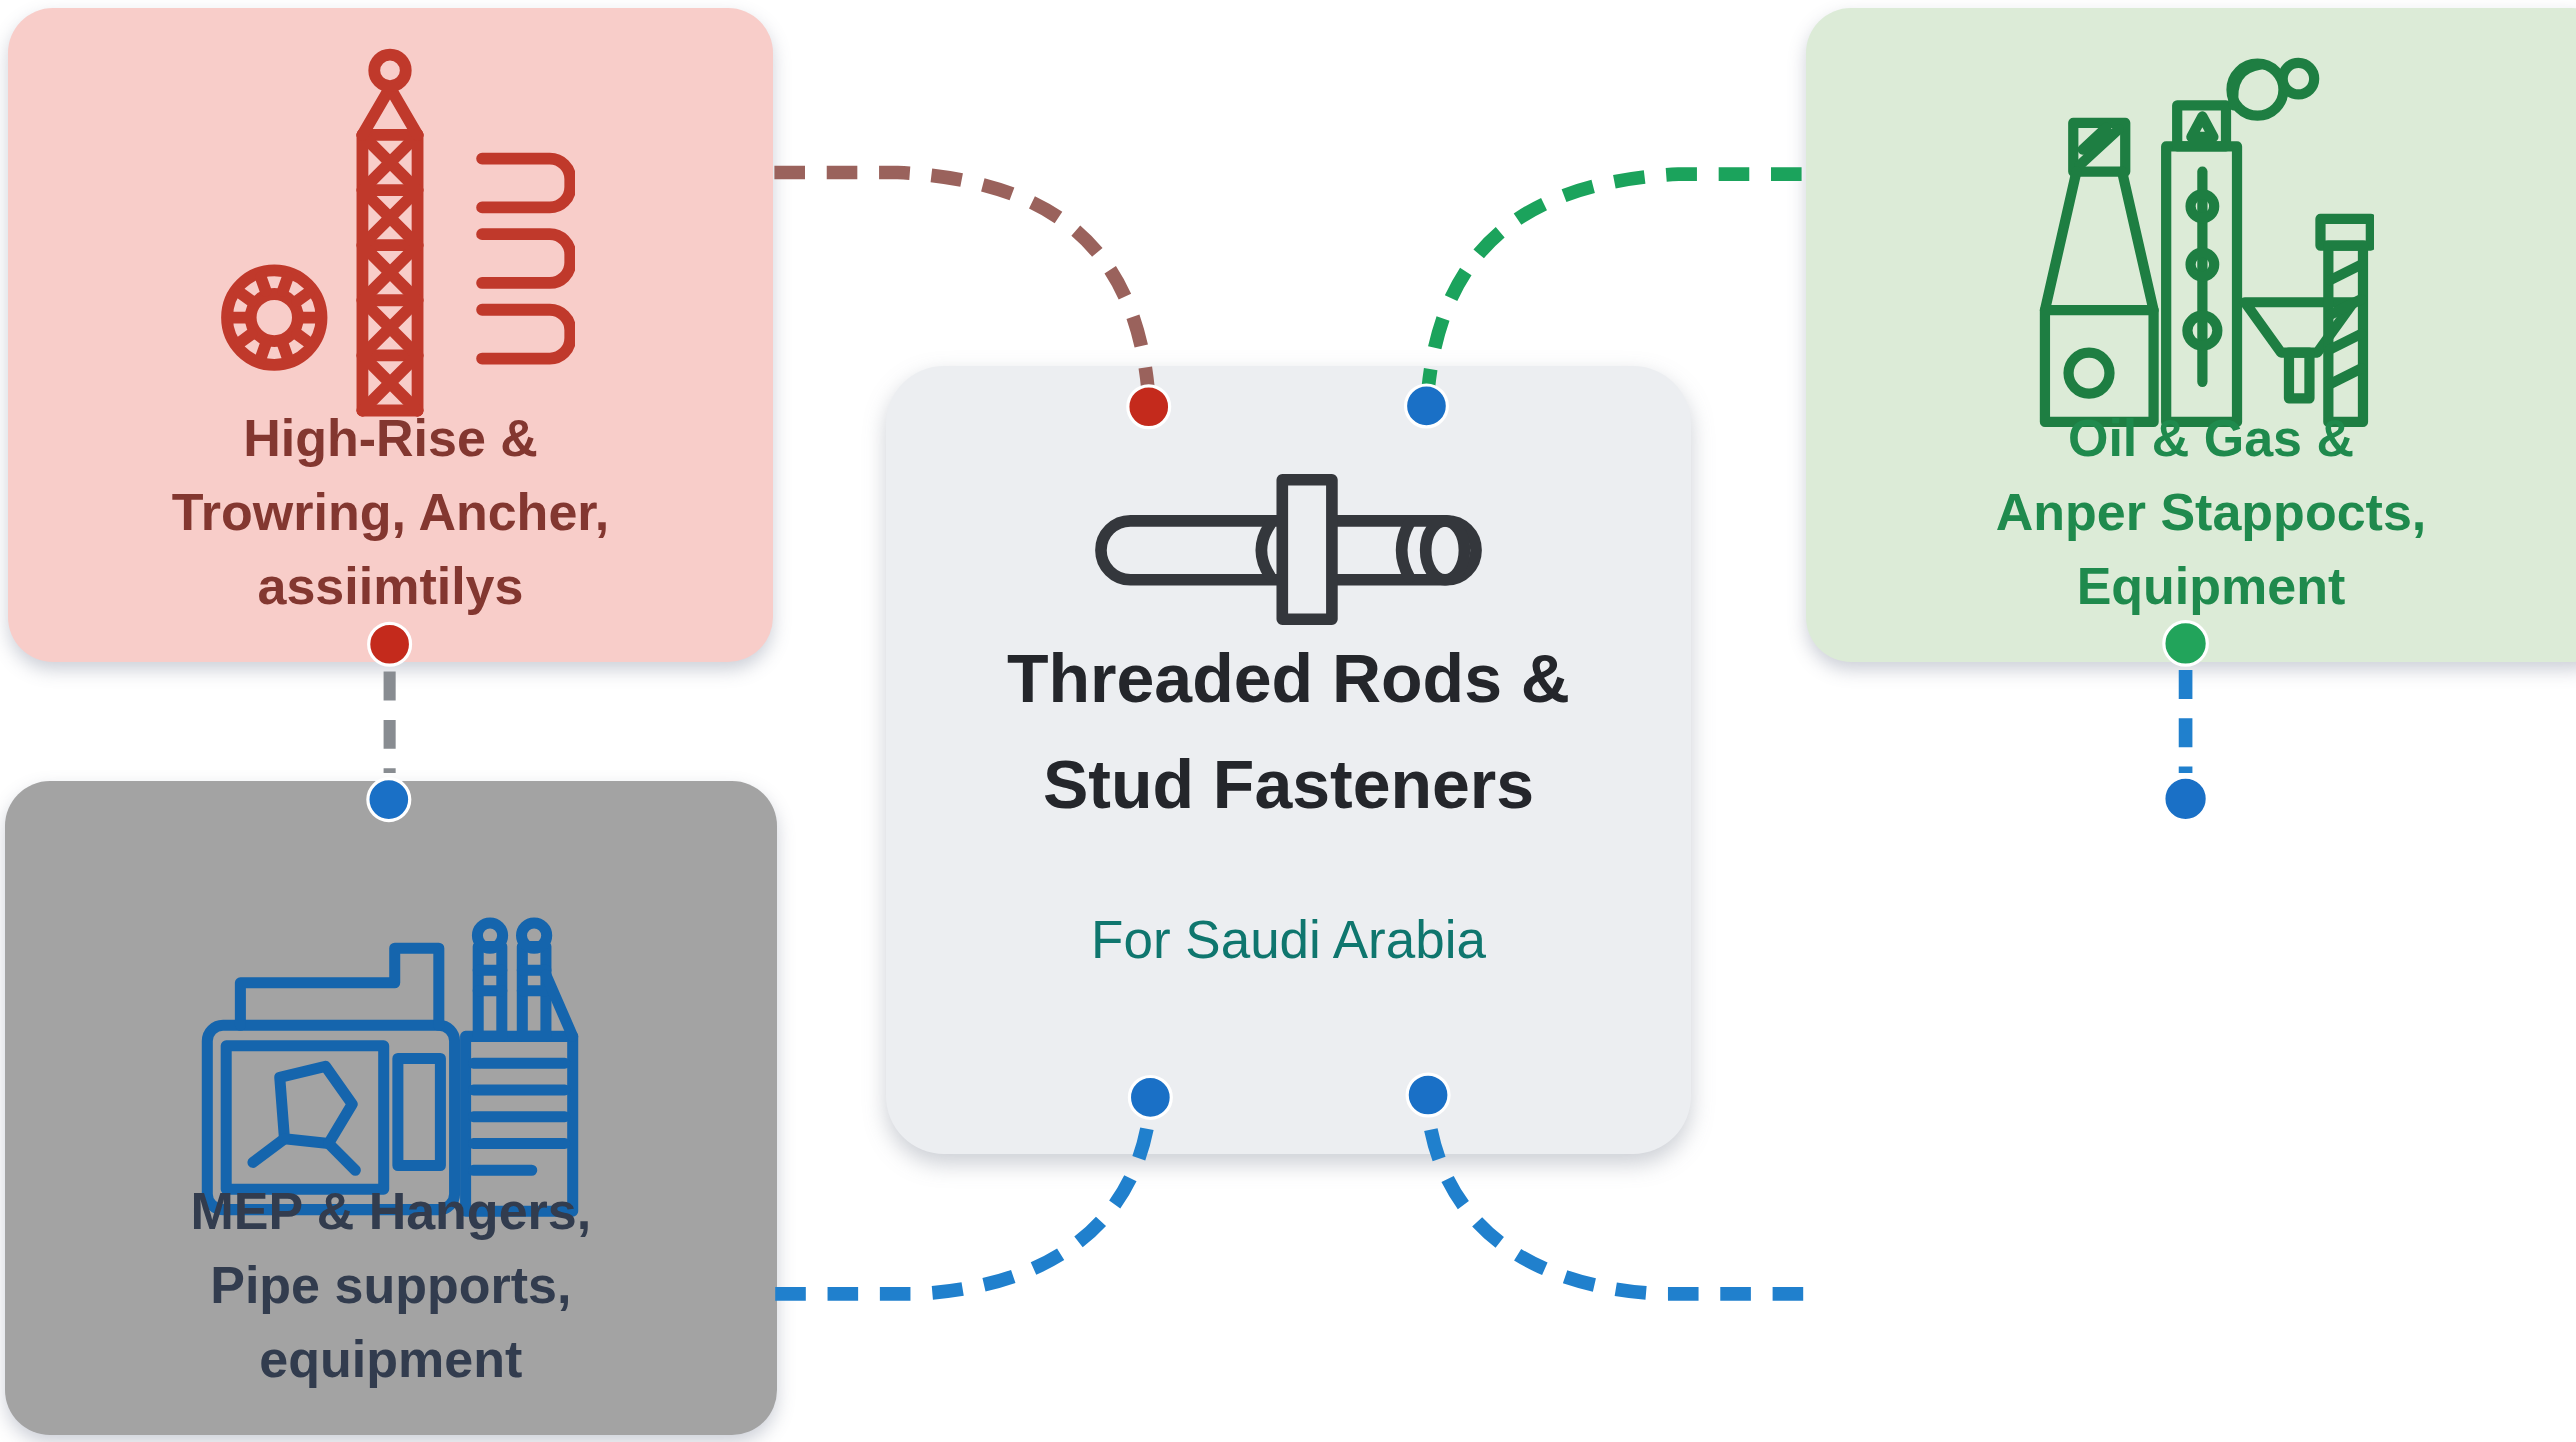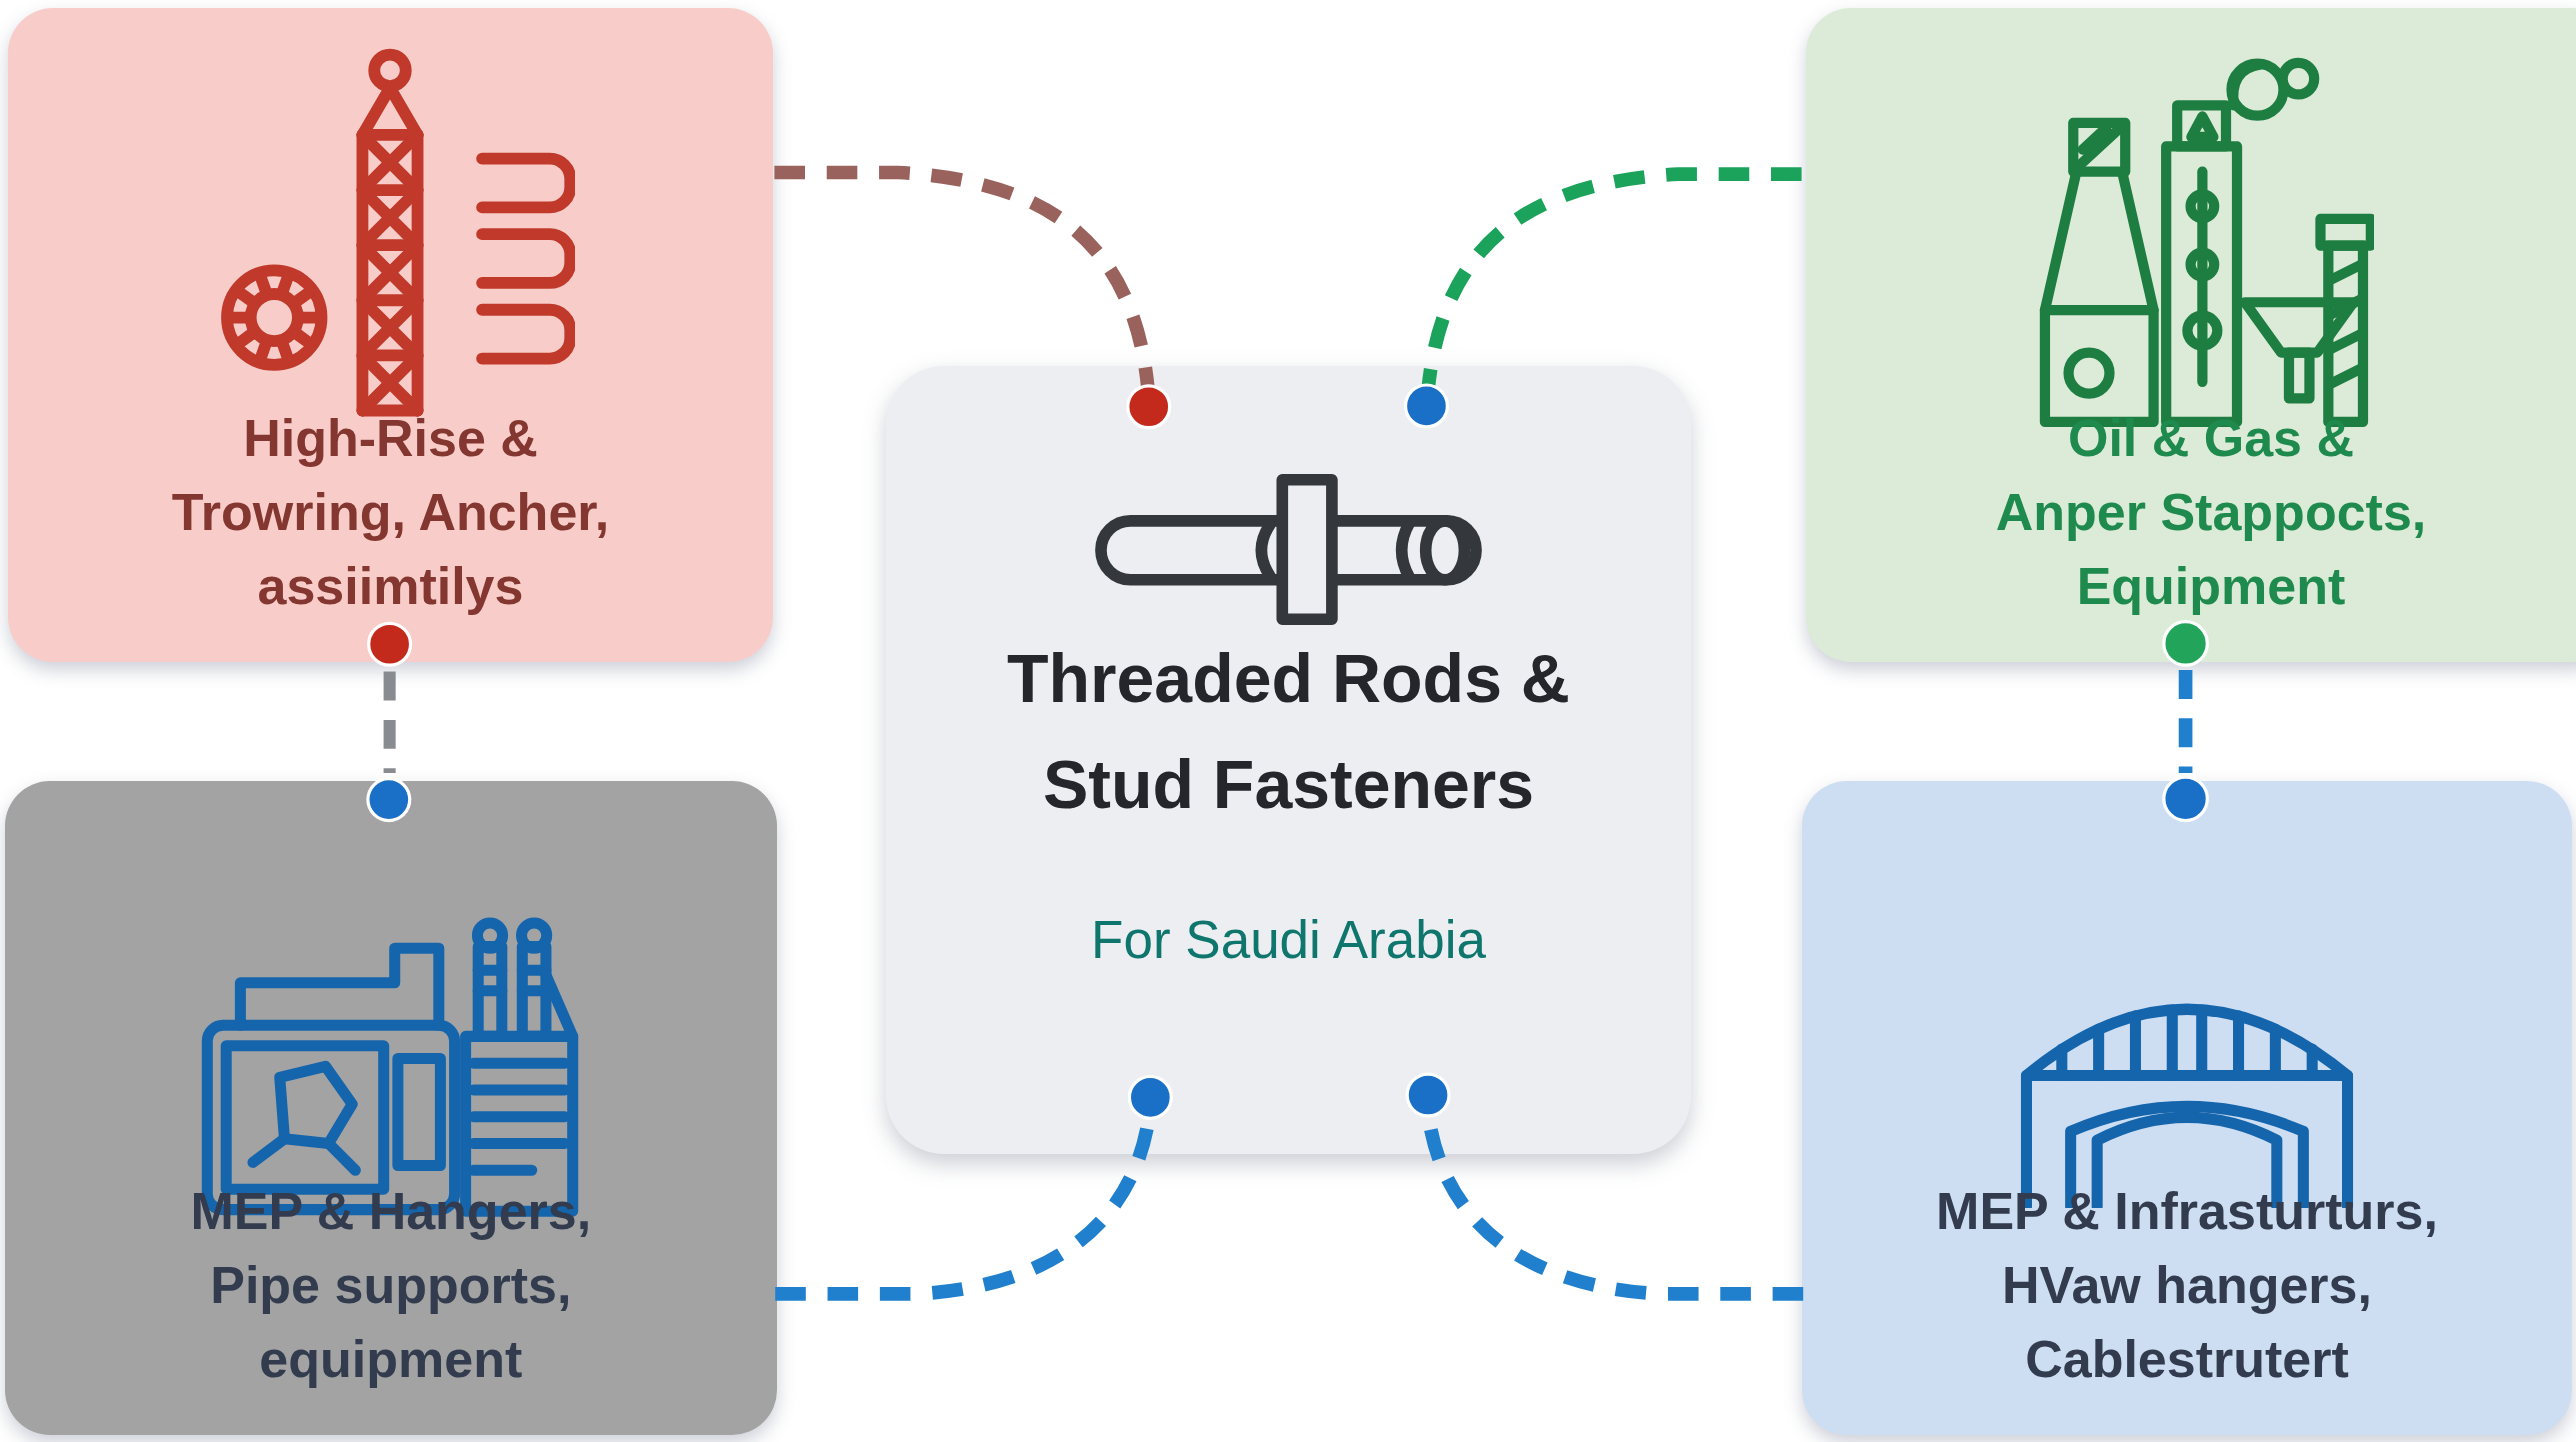--- a/index.html
+++ b/index.html
@@ -157,36 +157,20 @@
         <path d="M438 92 L472 170"></path>
       </g>
     </svg>
     <div class="label">
       <div>MEP &amp; Hangers,</div>
       <div>Pipe supports,</div>
       <div>equipment</div>
     </div>
   </div>
 
-  <div class="node node-bottom-right">
-    <svg class="icon" style="left:208px;top:184px;" width="354" height="243" viewBox="0 0 480 330">
-      <g fill="none" stroke="#1565ad" stroke-width="15" stroke-linecap="round" stroke-linejoin="round">
-        <path d="M22 328 V150 Q240 -30 458 150 V328"></path>
-        <path d="M22 150 H458"></path>
-        <path d="M70 114 V150 M120 87 V150 M170 69 V150 M220 61 V150 M260 61 V150 M310 69 V150 M360 87 V150 M410 114 V150"></path>
-        <path d="M82 328 V226 Q240 158 398 226 V328"></path>
-        <path d="M118 328 V238 Q240 176 362 238 V328"></path>
-      </g>
-    </svg>
-    <div class="label">
-      <div>MEP &amp; Infrasturturs,</div>
-      <div>HVaw hangers,</div>
-      <div>Cablestrutert</div>
-    </div>
-  </div>
 
   <svg class="overlay" viewBox="0 0 3200 1792">
     <g fill="none" stroke-linecap="butt">
 
       <path d="M962 214 H1115 C1300 224 1408 300 1426 482" stroke="#9a625c" stroke-width="17" stroke-dasharray="38 27"></path>
 
       <path d="M2238 216 H2085 C1900 226 1792 302 1774 484" stroke="#1ba35c" stroke-width="17" stroke-dasharray="38 27"></path>
 
       <path d="M484 834 V960" stroke="#888c91" stroke-width="15" stroke-dasharray="36 24"></path>
 

